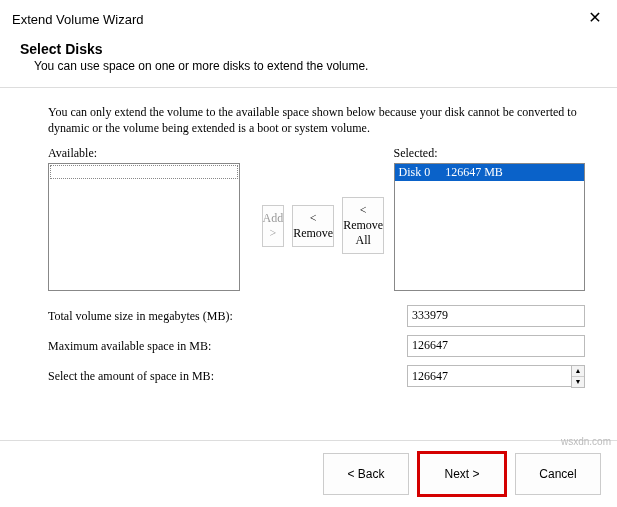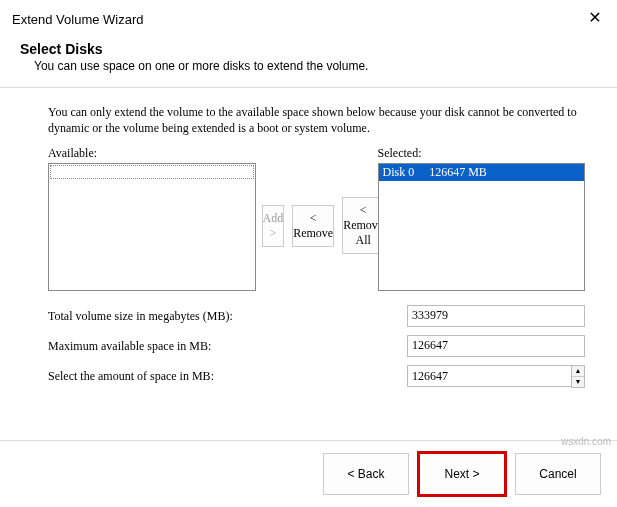--- a/index.html
+++ b/index.html
@@ -42,21 +42,21 @@
       padding: 16px 32px 10px 48px;
       flex: 1;
       font-family: Liberation Serif, serif;
     }
     .info-text {
       margin-bottom: 10px;
       line-height: 1.35;
     }
     .lists-row {
       display: flex;
-      gap: 6px;
+      gap: 22px;
       margin-bottom: 14px;
     }
     .list-col { flex: 1; display: flex; flex-direction: column; }
     .list-label { margin-bottom: 2px; }
     .listbox {
       border: 1px solid #888;
       height: 128px;
       background: #fff;
       overflow: auto;
       font-size: 12px;

